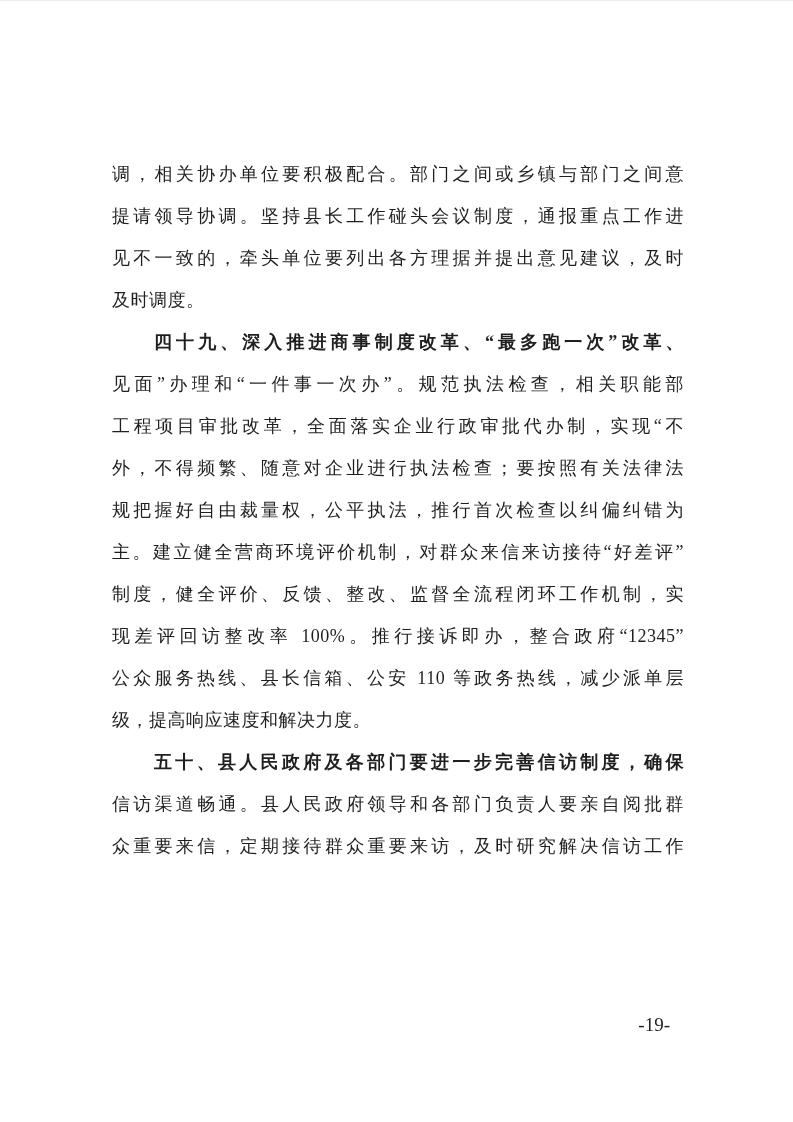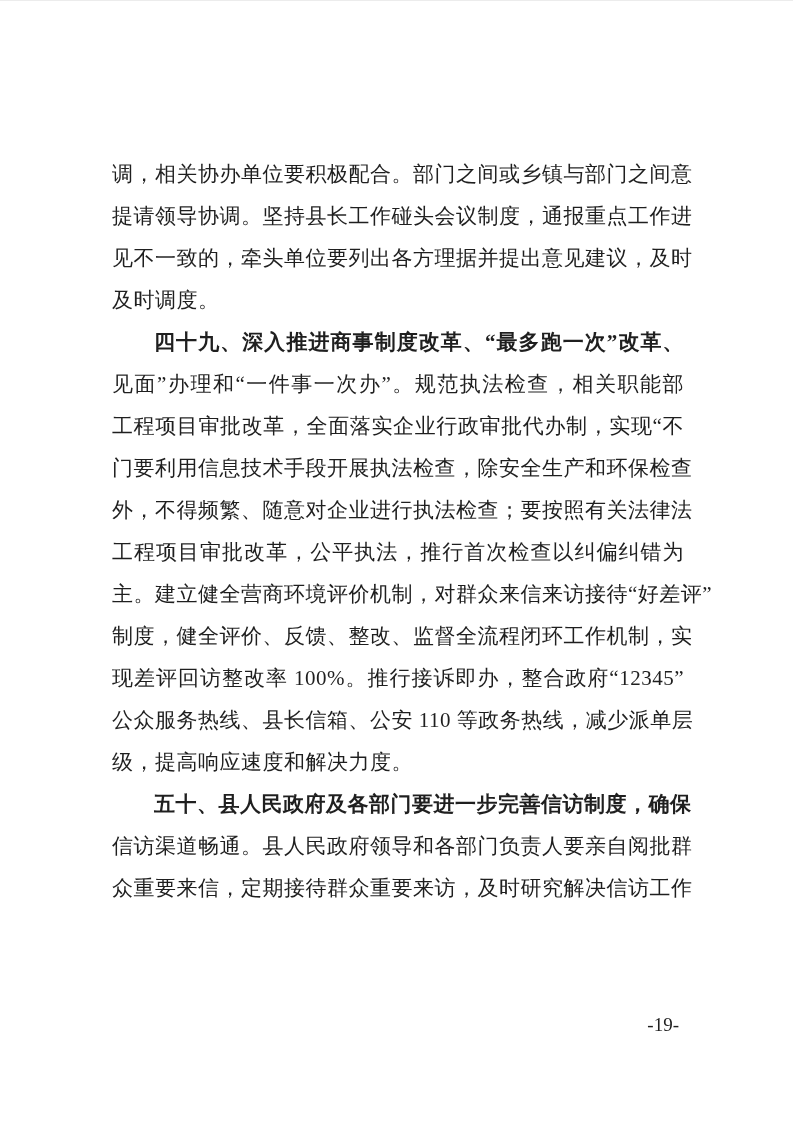--- a/index.html
+++ b/index.html
@@ -21,62 +21,61 @@
     position: absolute;
     left: 112px;
     top: 152px;
     width: 572px;
   }
   .paragraph {
     margin: 0;
     padding: 0;
   }
   .line {
-    font-size: 21px;
+    font-size: 18px;
     line-height: 42px;
     height: 42px;
     white-space: nowrap;
     text-align: justify;
     text-align-last: justify;
     letter-spacing: 0.5px;
   }
   .line.indent {
     padding-left: 42px;
     font-weight: bold;
   }
   .line.para-end {
     text-align-last: left;
   }
   .page-number {
     position: absolute;
     top: 1012px;
-    right: 114px;
+    right: 123px;
     font-size: 19px;
     line-height: 24px;
     color: #1f1f1f;
     font-family: "Liberation Serif", "DejaVu Serif", serif;
   }
 </style>
 </head>
 <body>
 
 <div class="doc-body">
     <div class="paragraph">
       <div class="line">调，相关协办单位要积极配合。部门之间或乡镇与部门之间意</div>
       <div class="line">提请领导协调。坚持县长工作碰头会议制度，通报重点工作进</div>
       <div class="line">见不一致的，牵头单位要列出各方理据并提出意见建议，及时</div>
       <div class="line para-end">及时调度。</div>
     </div>
     <div class="paragraph">
       <div class="line indent">四十九、深入推进商事制度改革、“最多跑一次”改革、</div>
       <div class="line">见面”办理和“一件事一次办”。规范执法检查，相关职能部</div>
       <div class="line">工程项目审批改革，全面落实企业行政审批代办制，实现“不</div>
-      <div class="line">门要利用信息技术手段开展执法检查，除安全生产和环保检查</div>
       <div class="line">外，不得频繁、随意对企业进行执法检查；要按照有关法律法</div>
-      <div class="line">工程项目审批改革，公平执法，推行首次检查以纠偏纠错为</div>
+      <div class="line">规把握好自由裁量权，公平执法，推行首次检查以纠偏纠错为</div>
       <div class="line">主。建立健全营商环境评价机制，对群众来信来访接待“好差评”</div>
       <div class="line">制度，健全评价、反馈、整改、监督全流程闭环工作机制，实</div>
       <div class="line">现差评回访整改率 100%。推行接诉即办，整合政府“12345”</div>
       <div class="line">公众服务热线、县长信箱、公安 110 等政务热线，减少派单层</div>
       <div class="line para-end">级，提高响应速度和解决力度。</div>
     </div>
     <div class="paragraph">
       <div class="line indent">五十、县人民政府及各部门要进一步完善信访制度，确保</div>
       <div class="line">信访渠道畅通。县人民政府领导和各部门负责人要亲自阅批群</div>
       <div class="line">众重要来信，定期接待群众重要来访，及时研究解决信访工作</div>

